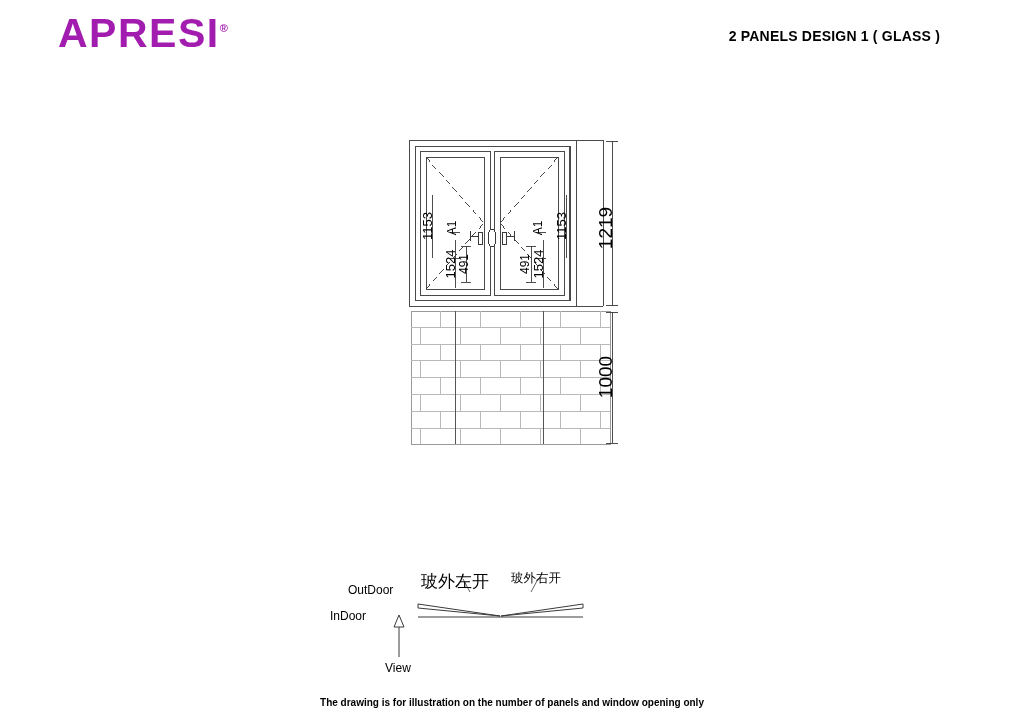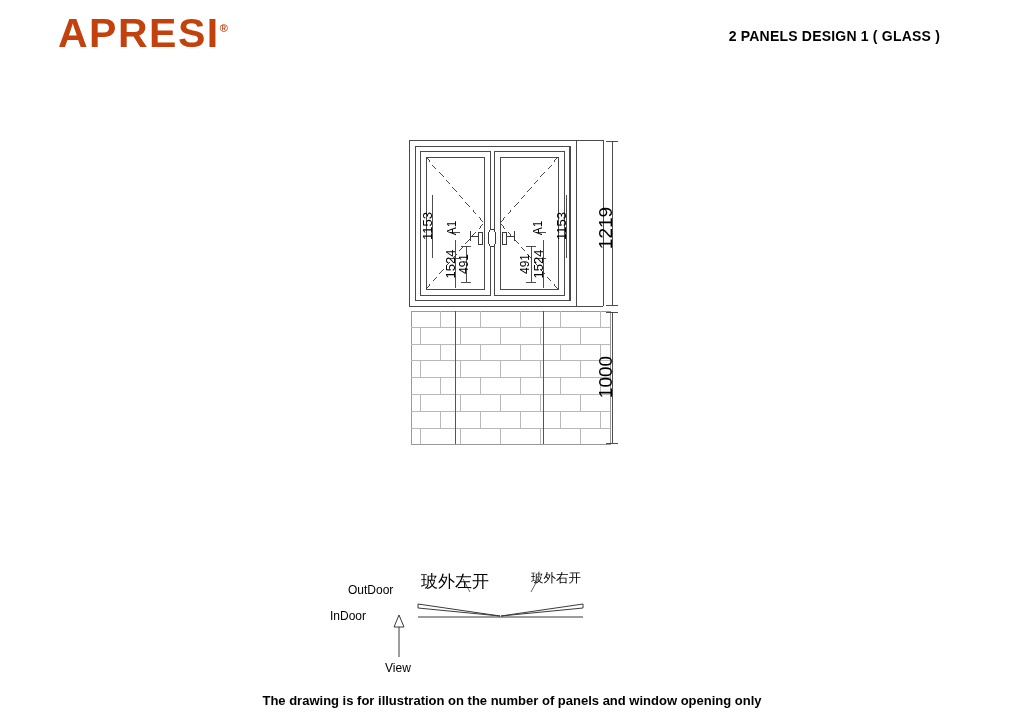--- a/index.html
+++ b/index.html
@@ -18,21 +18,21 @@
 
   
   #brand-logo {
     position: absolute;
     left: 58px;
     top: 10px;
     font-family: "Liberation Sans", sans-serif;
     font-weight: bold;
     font-size: 41px;
     letter-spacing: 1.5px;
-    color: #c2410c;
+    color: #a21caf;
   }
   #brand-logo .reg {
     font-size: 11px;
     vertical-align: super;
     letter-spacing: 0;
   }
   #sheet-title {
     position: absolute;
     right: 84px;
     top: 28px;
@@ -51,35 +51,35 @@
     height: 724px;
   }
 
   
   #footer-note {
     position: absolute;
     left: 0;
     right: 0;
     bottom: 16px;
     text-align: center;
-    font-size: 13px;
+    font-size: 10px;
     font-weight: bold;
   }
 
   
   .legend-label {
     position: absolute;
     font-size: 12px;
     white-space: nowrap;
   }
   #label-outdoor { left: 348px; top: 583px; }
   #label-indoor  { left: 330px; top: 609px; }
   #label-view    { left: 385px; top: 661px; }
   #label-left-open  { left: 421px; top: 570px; font-size: 17px; }
-  #label-right-open { left: 511px; top: 570px; font-size: 12.5px; margin-left: 20px; }
+  #label-right-open { left: 511px; top: 570px; font-size: 12.5px; }
 
   
 </style>
 </head>
 <body>
 
 <div id="brand-logo">
   <span>APRESI</span><span class="reg">®</span>
 </div>
 <div id="sheet-title">2 PANELS DESIGN 1 ( GLASS )</div>

